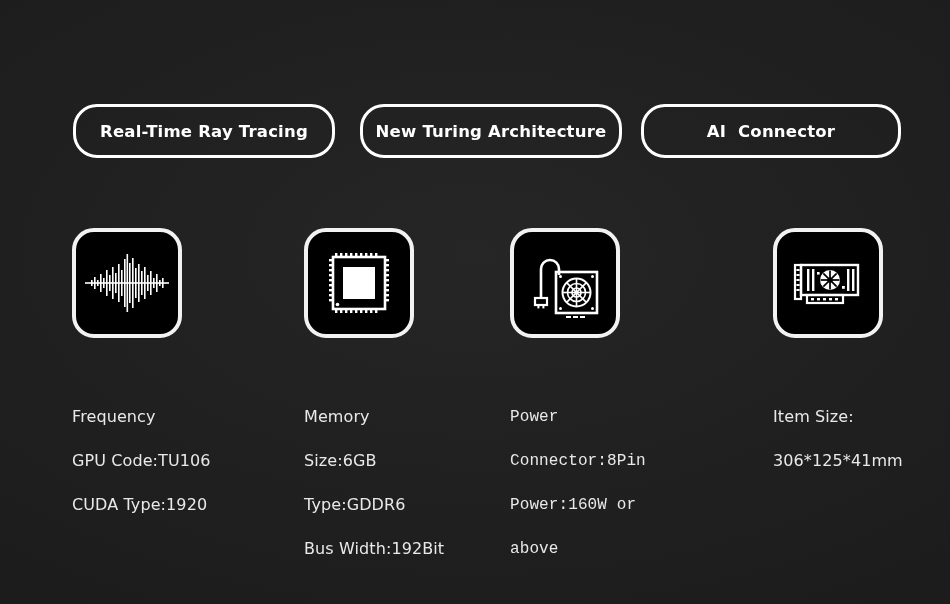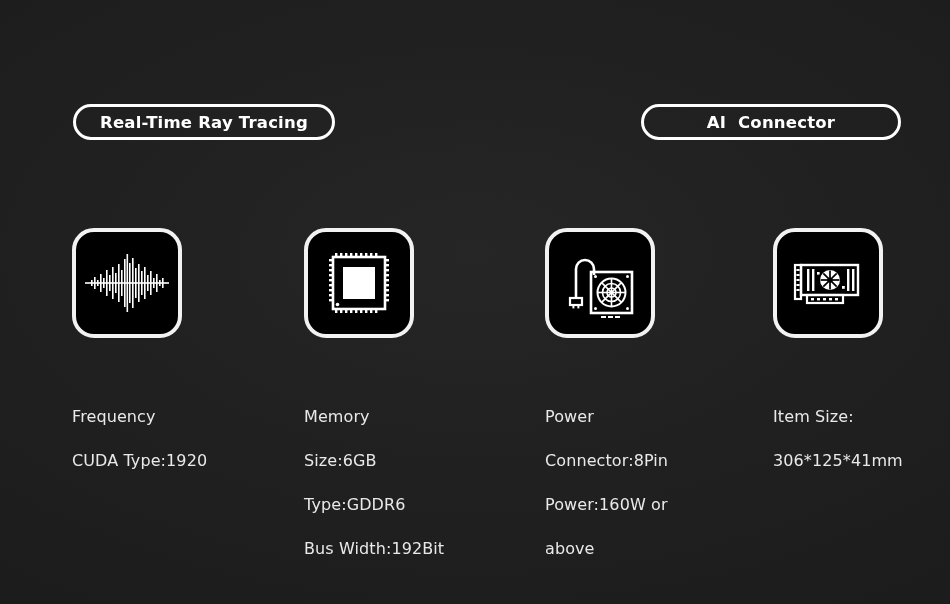--- a/index.html
+++ b/index.html
@@ -28,21 +28,21 @@
   .pill-row {
     position: absolute;
     left: 0;
     top: 104px;
     width: 950px;
     height: 48px;
   }
   .pill {
     position: absolute;
     top: 0;
-    height: 36px;
+    height: 54px;
     box-sizing: border-box;
     border: 3px solid #ffffff;
     border-radius: 24px;
     background: transparent;
     color: #ffffff;
     font-size: 16.5px;
     font-weight: 700;
     letter-spacing: 0.2px;
     display: flex;
     align-items: center;
@@ -60,21 +60,21 @@
     top: 228px;
     width: 950px;
   }
   .spec-col {
     position: absolute;
     top: 0;
     width: 232px;
   }
   .col-1 { left: 72px; }
   .col-2 { left: 304px; }
-  .col-3 { left: 545px; }
+  .col-3 { left: 510px; font-family: Liberation Mono, monospace; }
   .col-4 { left: 773px; }
 
   .icon-tile {
     width: 110px;
     height: 110px;
     box-sizing: border-box;
     border: 4px solid #f2f2f2;
     border-radius: 22px;
     background: #000000;
     display: flex;
@@ -94,20 +94,21 @@
   }
   .spec-text .spec-line { display: block; }
 </style>
 </head>
 <body>
 
 <div id="page">
 
   <div class="pill-row">
     <div class="pill pill-1">Real-Time Ray Tracing</div>
+    <div class="pill pill-2">New Turing Architecture</div>
     <div class="pill pill-3">AI  Connector</div>
   </div>
 
   <div class="spec-row">
 
     <div class="spec-col col-1">
       <div class="icon-tile">
         <svg width="92" height="92" viewBox="0 0 92 92">
           <g fill="#ffffff">
             <rect x="4" y="45.2" width="84" height="1.6"></rect>
@@ -134,20 +135,21 @@
             <rect x="69" y="34" width="1.6" height="24"></rect>
             <rect x="72" y="41" width="1.6" height="10"></rect>
             <rect x="75" y="37" width="1.6" height="18"></rect>
             <rect x="78" y="43" width="1.6" height="6"></rect>
             <rect x="81" y="41" width="1.6" height="10"></rect>
           </g>
         </svg>
       </div>
       <div class="spec-text">
         <span class="spec-line">Frequency</span>
+        <span class="spec-line">GPU Code:TU106</span>
         <span class="spec-line">CUDA Type:1920</span>
       </div>
     </div>
 
     <div class="spec-col col-2">
       <div class="icon-tile">
         <svg width="76" height="76" viewBox="0 0 76 76">
           <g fill="#ffffff">
 
             <rect x="14" y="8" width="2.4" height="4"></rect>

